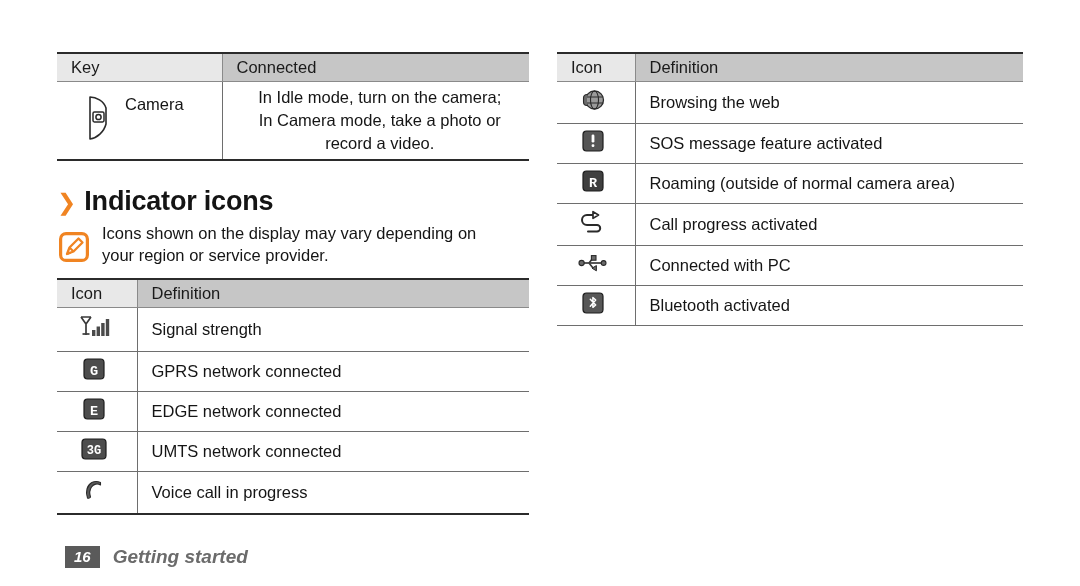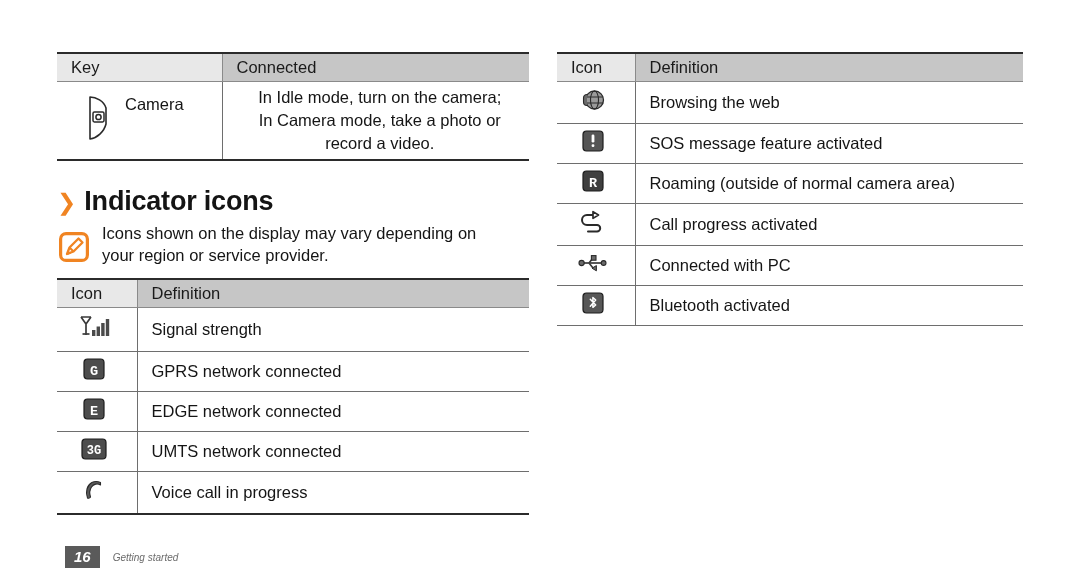--- a/index.html
+++ b/index.html
@@ -141,23 +141,24 @@
   .pagenum {
     background: #5a5a5a;
     color: #ffffff;
     font-size: 15px;
     font-style: italic;
     font-weight: bold;
     padding: 2px 9px 3px 9px;
     line-height: 17px;
   }
   .footer-label {
-    font-size: 10px;
+    font-size: 19px;
     font-style: italic;
     color: #6b6b6b;
+    font-weight: bold;
   }
 
   
   .ic { display: inline-block; vertical-align: middle; }
 </style>
 </head>
 <body>
 
 <div class="page">
 

